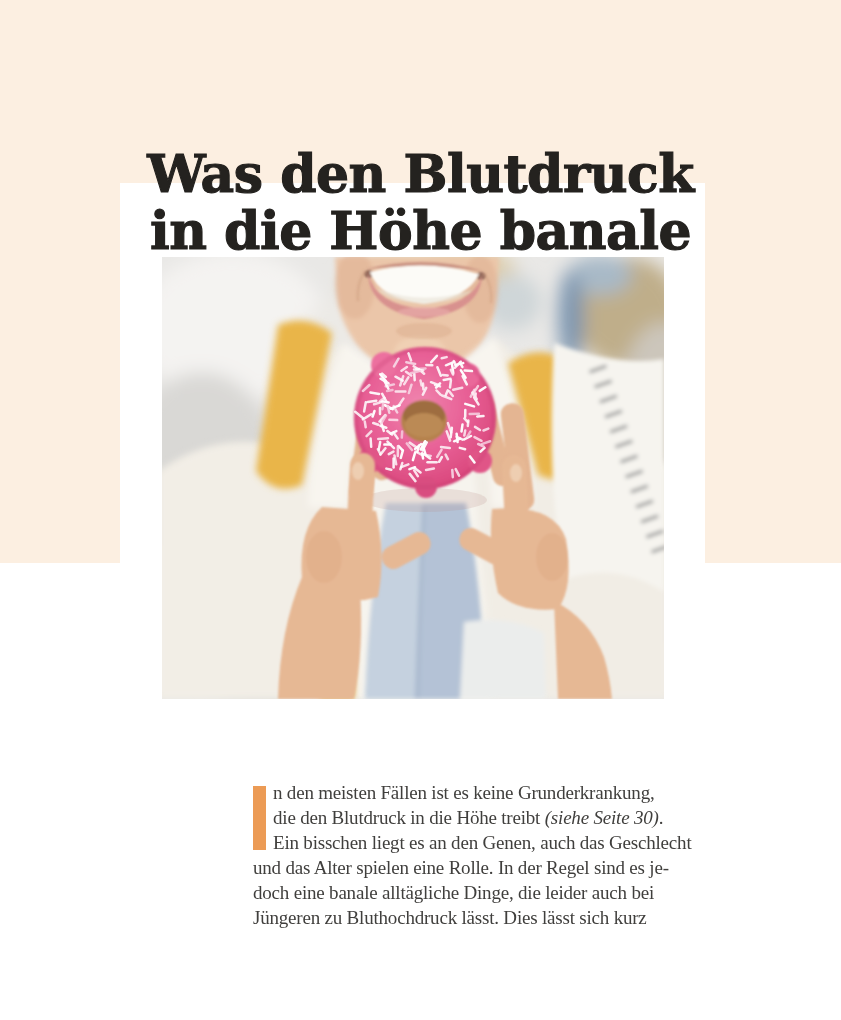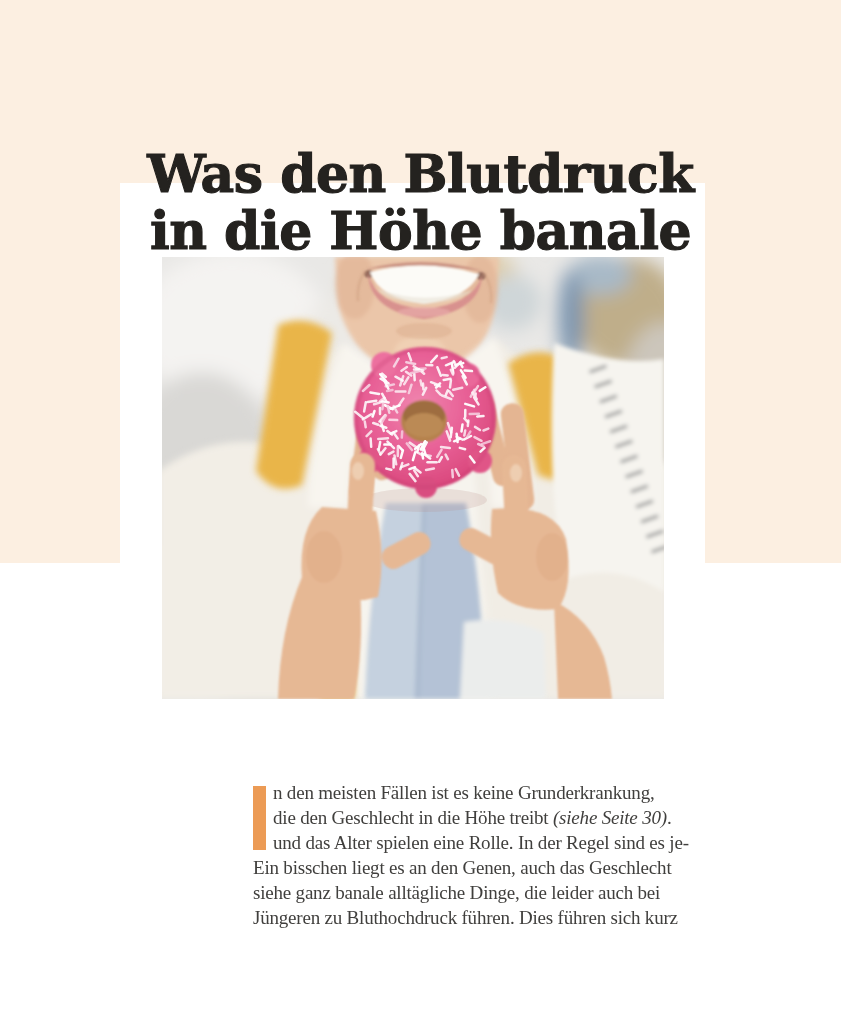--- a/index.html
+++ b/index.html
@@ -329,19 +329,19 @@
         <ellipse cx="390" cy="300" rx="16" ry="24" fill="#d9a37d" opacity="0.35"></ellipse>
         <ellipse cx="196" cy="214" rx="6" ry="9" fill="#f0d3b8" opacity="0.8"></ellipse>
         <ellipse cx="354" cy="216" rx="6" ry="9" fill="#f0d3b8" opacity="0.8"></ellipse>
       </g>
     </svg>
   </div>
 
   <div class="intro-paragraph">
     <div class="dropcap">I</div>
     <div class="tline"><span>n den meisten Fällen ist es keine Grunderkrankung,</span></div>
-    <div class="tline"><span>die den Geschlecht in die Höhe treibt </span><em>(siehe Seite 30)</em><span>.</span></div>
+    <div class="tline"><span>die den Blutdruck in die Höhe treibt </span><em>(siehe Seite 30)</em><span>.</span></div>
+    <div class="tline"><span>Ein bisschen liegt es an den Genen, auch das Geschlecht</span></div>
     <div class="tline"><span>und das Alter spielen eine Rolle. In der Regel sind es je-</span></div>
-    <div class="tline"><span>Ein bisschen liegt es an den Genen, auch das Geschlecht</span></div>
-    <div class="tline"><span>siehe ganz banale alltägliche Dinge, die leider auch bei</span></div>
-    <div class="tline"><span>Jüngeren zu Bluthochdruck führen. Dies führen sich kurz</span></div>
+    <div class="tline"><span>doch eine banale alltägliche Dinge, die leider auch bei</span></div>
+    <div class="tline"><span>Jüngeren zu Bluthochdruck lässt. Dies lässt sich kurz</span></div>
   </div>
 </div>
 
 </body></html>

